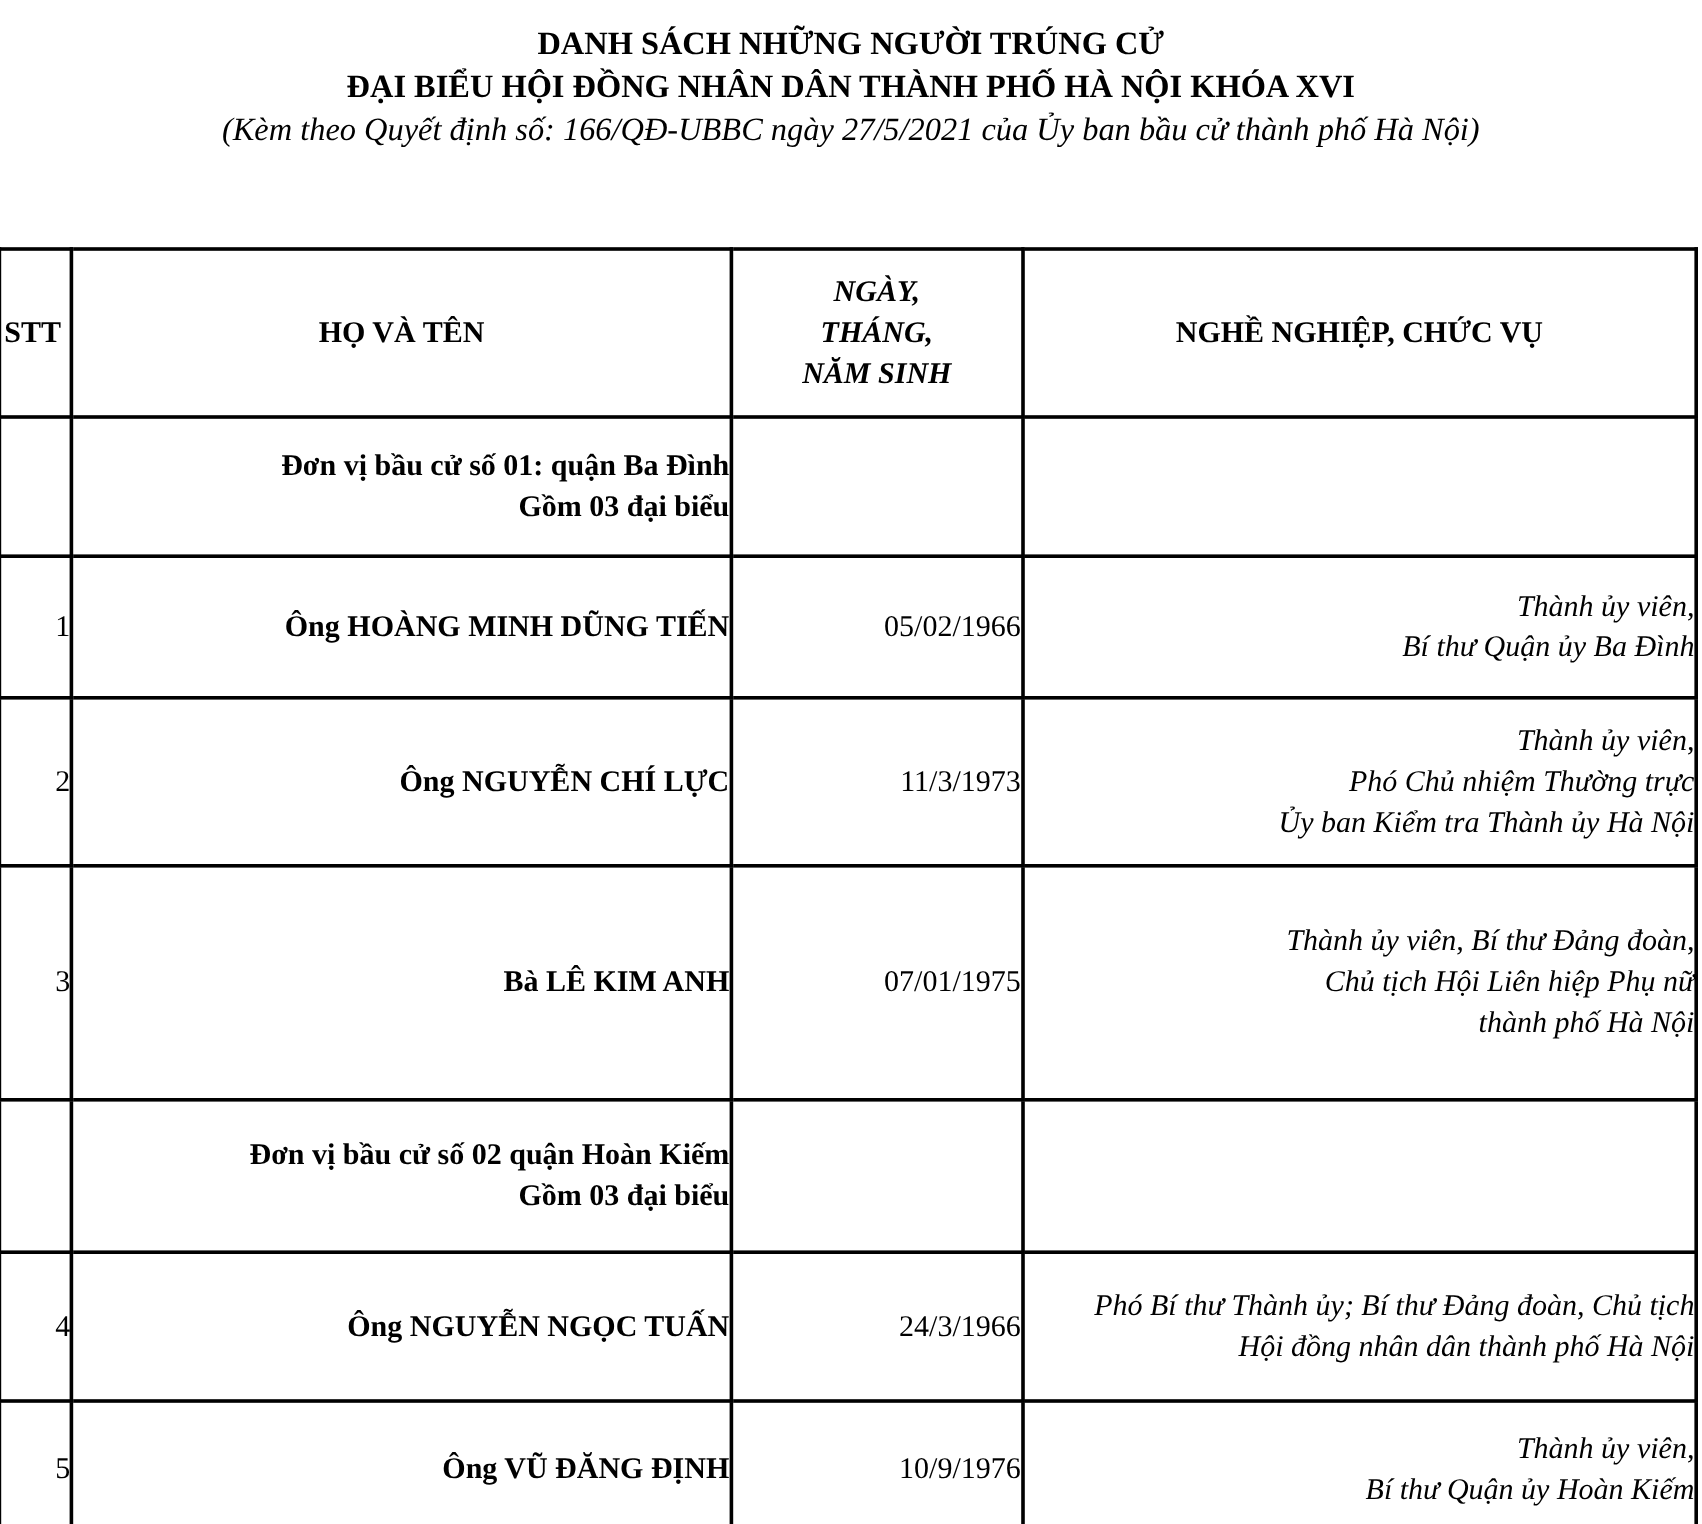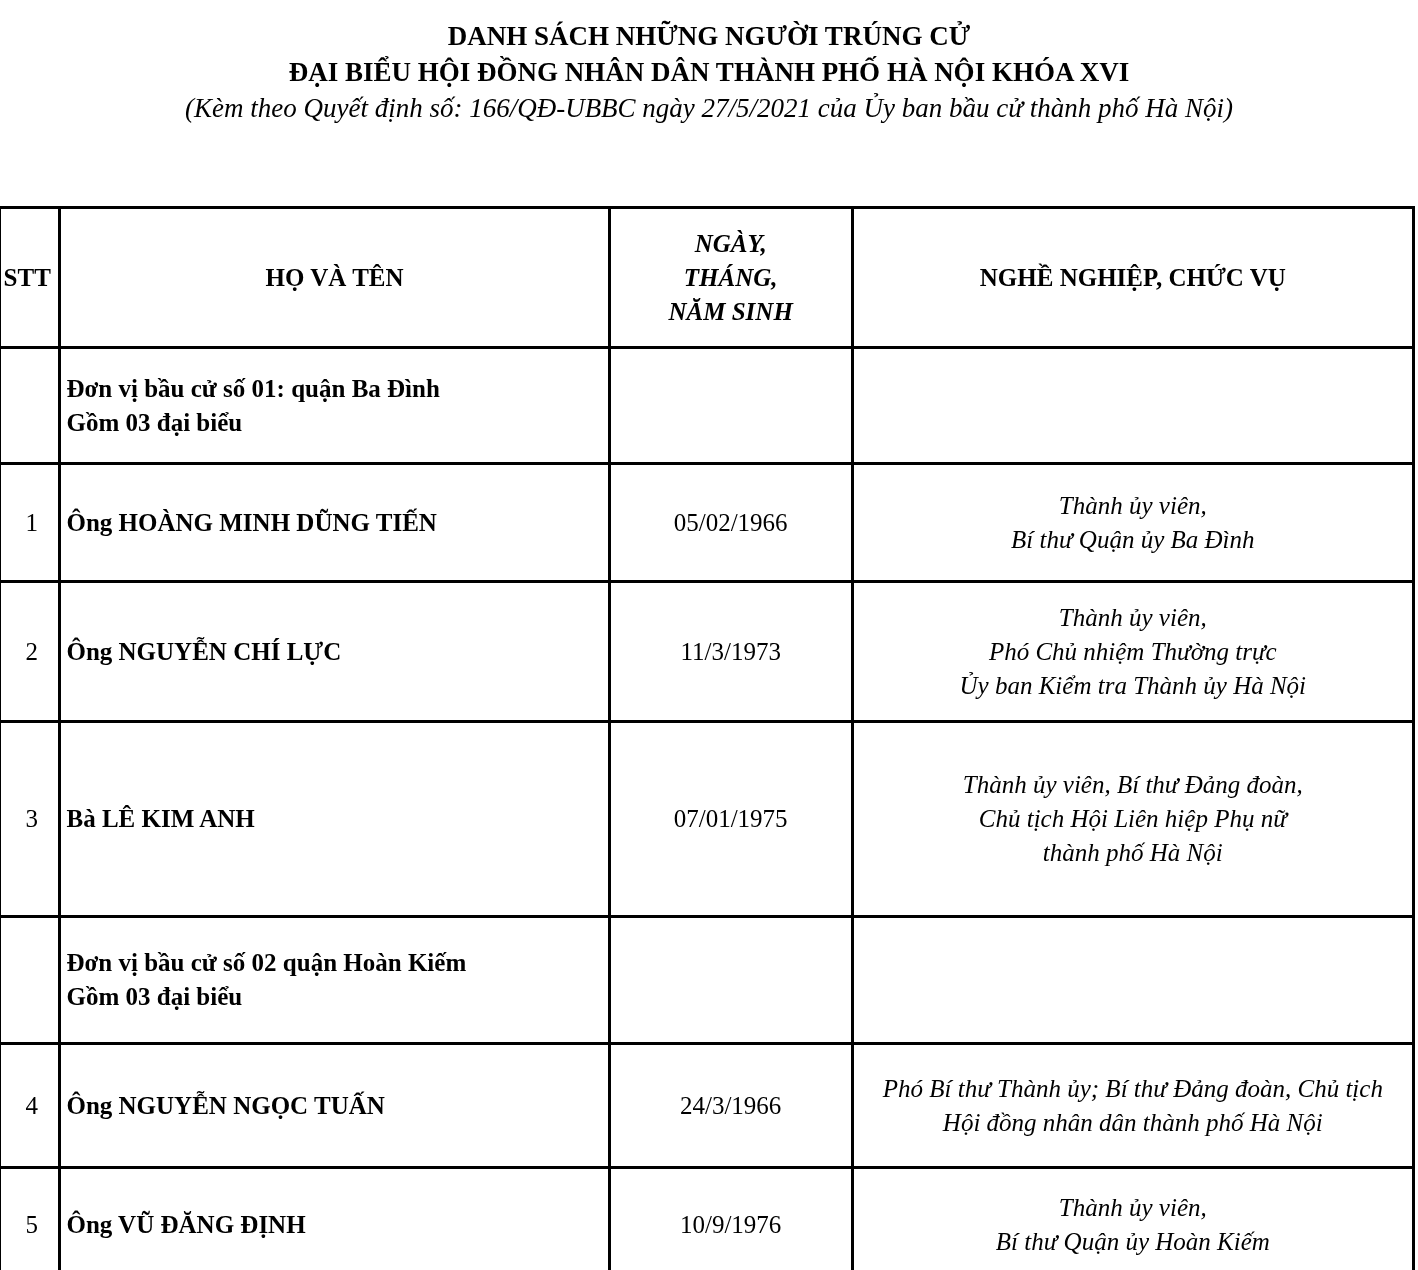--- a/index.html
+++ b/index.html
@@ -43,20 +43,21 @@
       border-collapse: collapse;
       table-layout: fixed;
       width: 1417px;
     }
     table.list td, table.list th {
       border: 3px solid #000;
       padding: 0;
       font-size: 25px;
       line-height: 34px;
       vertical-align: middle;
+      text-align: right;
     }
     table.list th {
       font-weight: bold;
       text-align: center;
     }
     .c-stt { width: 60px; }
     .c-name { width: 545px; }
     .c-dob { width: 241px; }
     .c-job { width: 557px; }
     td.stt {

